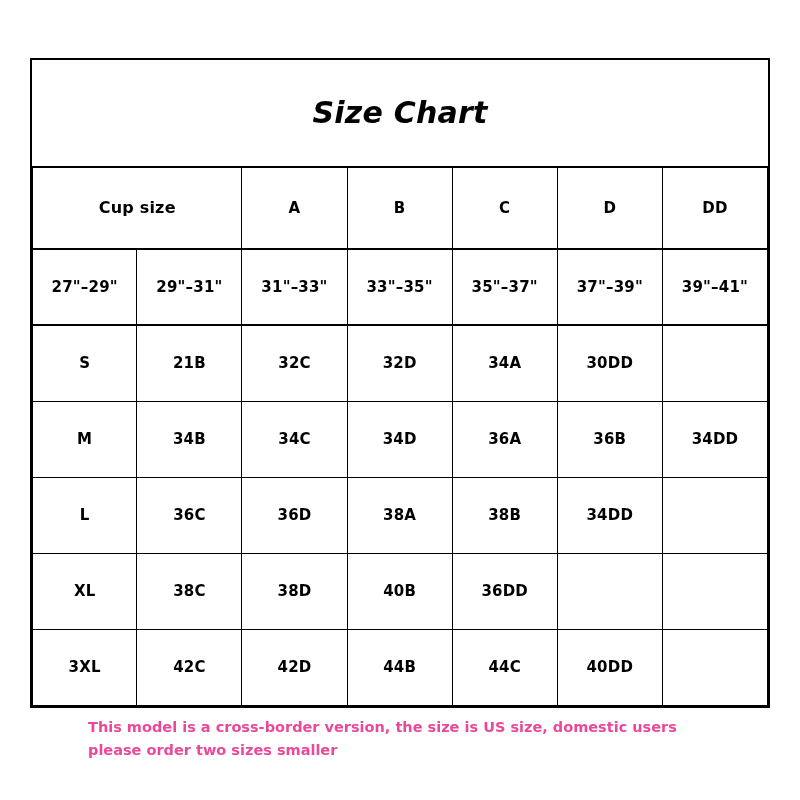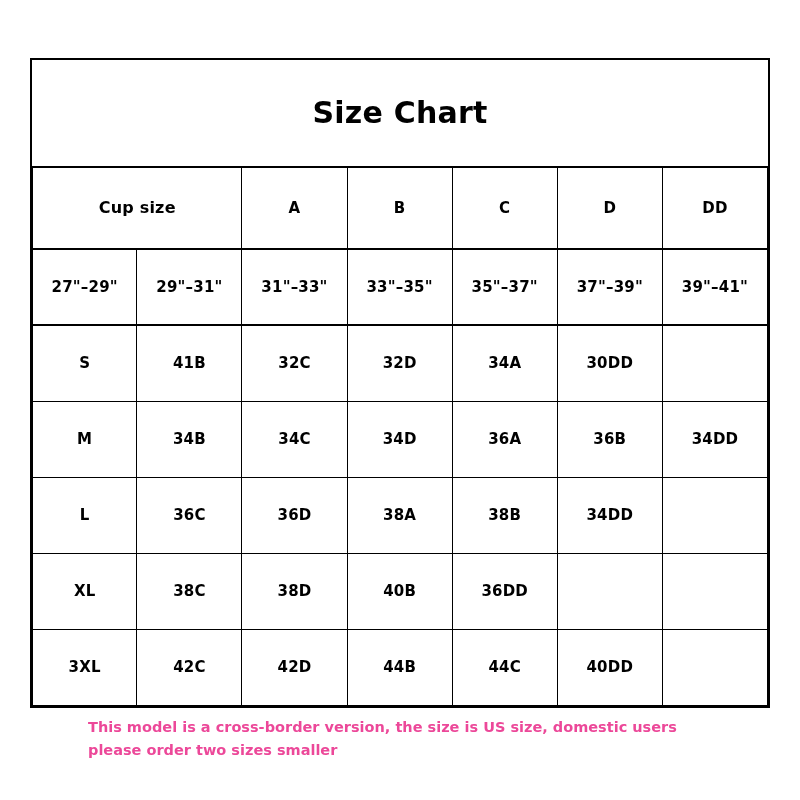--- a/index.html
+++ b/index.html
@@ -49,20 +49,21 @@
   td.no-right { border-right: none; }
   td.no-bottom { border-bottom: none; }
 
   .title-cell {
     border: none !important;
     border-bottom: 2px solid #000 !important;
     font-size: 30px !important;
     font-weight: bold !important;
     letter-spacing: 0.5px;
     height: 72px;
+    font-style: italic;
   }
   .label-cell {
     font-size: 14px !important;
     font-weight: bold !important;
     line-height: 1.35;
     padding: 0 8px !important;
   }
   .cupsize-cell {
     font-size: 16px !important;
     font-weight: bold !important;
@@ -121,21 +122,21 @@
           <td>31"–33"</td>
           <td>33"–35"</td>
           <td>35"–37"</td>
           <td>37"–39"</td>
           <td class="no-right">39"–41"</td>
         </tr>
 
 
         <tr class="row-h thickline-top">
           <td class="no-left">S</td>
-          <td>41B</td>
+          <td>21B</td>
           <td>32C</td>
           <td>32D</td>
           <td>34A</td>
           <td>30DD</td>
           <td class="no-right empty-cell"></td>
         </tr>
 
         <tr class="row-h">
           <td class="no-left">M</td>
           <td>34B</td>

